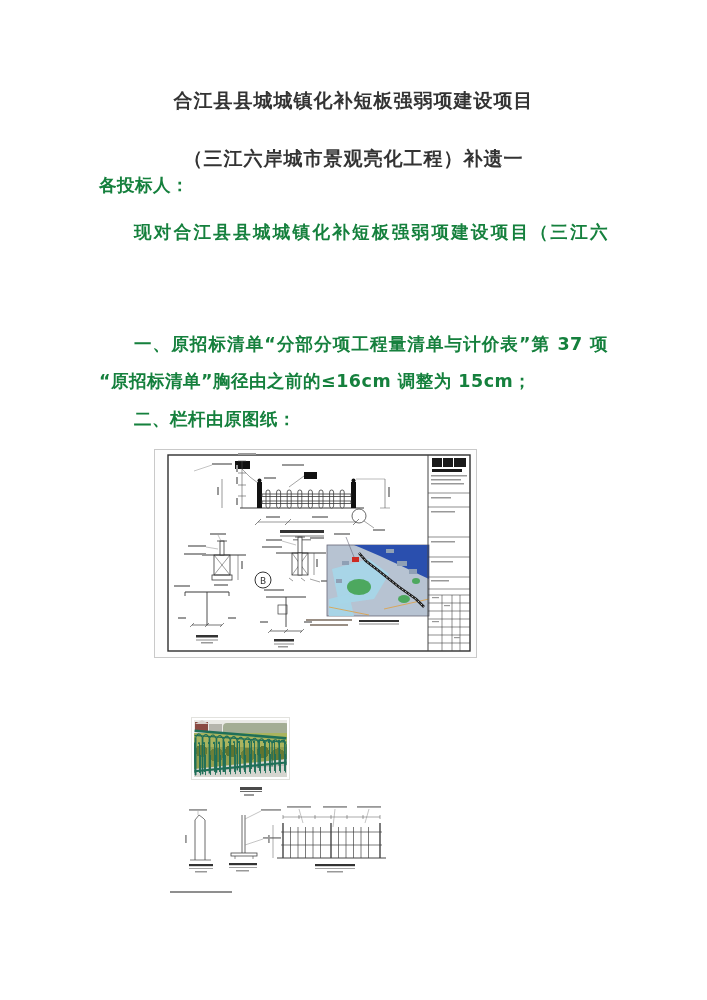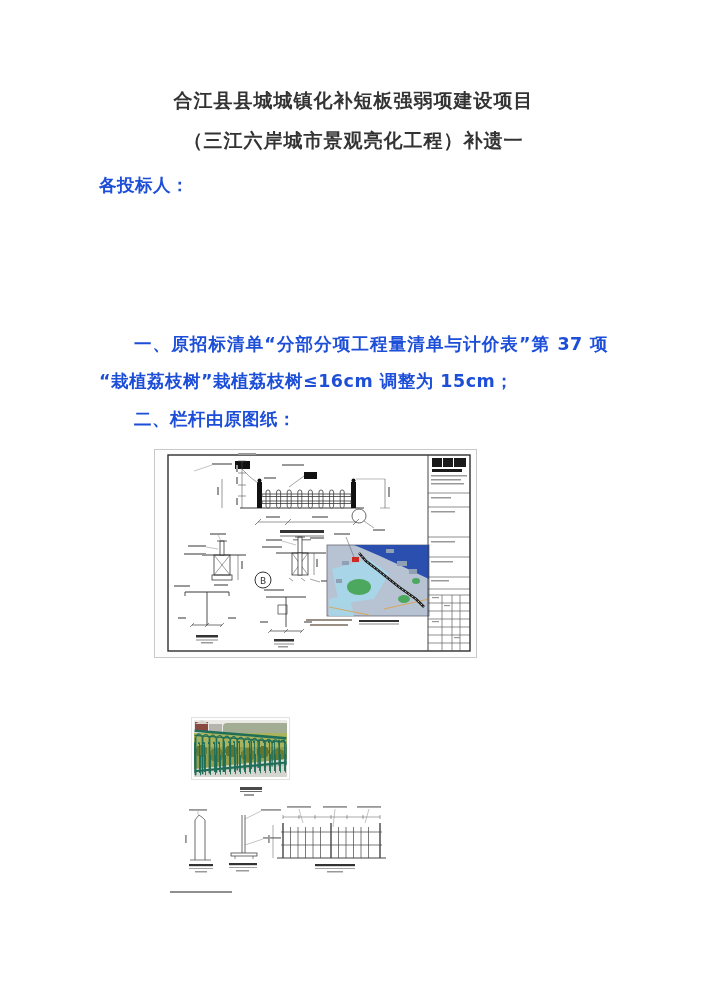--- a/index.html
+++ b/index.html
@@ -1,20 +1,20 @@
 <!DOCTYPE html>
 <html><head>
 <meta charset="utf-8">
 <style>
   html,body{margin:0;padding:0;background:#ffffff;}
   .page{position:relative;width:707px;height:907px;background:#ffffff;overflow:hidden;
         font-family:"DejaVu Sans","Liberation Sans",sans-serif;color:#333;}
   .abs{position:absolute;}
   .title{left:0;width:707px;text-align:center;font-size:19px;font-weight:bold;letter-spacing:1px;color:#333;}
-  .bline{left:99px;width:509px;font-size:17.5px;font-weight:bold;color:#1d4ed8;letter-spacing:.5px;line-height:22px;}
+  .bline{left:99px;width:509px;font-size:17.5px;font-weight:bold;color:#15803d;letter-spacing:.5px;line-height:22px;}
   .stretch{text-align:justify;text-align-last:justify;}
   .indent{padding-left:35px;width:474px;}
   .pagenum{left:0;width:707px;text-align:center;font-family:"DejaVu Serif","Liberation Serif",serif;
            font-size:15px;color:#444;font-weight:normal;}
   
   .fig1{left:154px;top:449px;width:323px;height:209px;}
   
   .photo{left:191px;top:717px;width:99px;height:63px;background:#fff;border:1px solid #e2e2de;box-sizing:border-box;}
   .ph-in{position:absolute;left:2px;top:2px;right:2px;bottom:2px;overflow:hidden;background:#e9e9e5;}
   .ph-sky{position:absolute;left:0;top:0;width:100%;height:14px;background:#e9e9e5;}
@@ -44,27 +44,28 @@
   
   .fig2{left:165px;top:805px;width:240px;height:95px;}
   svg text{font-family:"DejaVu Sans","Liberation Sans",sans-serif;}
 </style>
 </head>
 <body>
 
 <div class="page">
 
   <div class="abs title" style="top:88px">合江县县城城镇化补短板强弱项建设项目</div>
-  <div class="abs title" style="top:128px">（三江六岸城市景观亮化工程）补遗一</div>
+  <div class="abs title" style="top:146px">（三江六岸城市景观亮化工程）补遗一</div>
 
   <div class="abs bline" style="top:174px">各投标人：</div>
 
+  <div class="abs bline stretch indent" style="top:221px">现对合江县县城城镇化补短板强弱项建设项目（三江六</div>
 
   <div class="abs bline stretch indent" style="top:333px">一、原招标清单“分部分项工程量清单与计价表”第 37 项</div>
-  <div class="abs bline" style="top:370px">“栽植荔枝树”栽植荔枝树≤16cm 调整为 15cm；</div>
+  <div class="abs bline" style="top:370px">“原招标清单”胸径由之前的≤16cm 调整为 15cm；</div>
 
   <div class="abs bline indent" style="top:408px">二、栏杆由原图纸：</div>
 
   <div class="abs fig1">
     <svg viewBox="0 0 323 209" width="323" height="209">
       <rect x="0.5" y="0.5" width="322" height="208" fill="#fdfdfd" stroke="#c9c9c9" stroke-width="1"></rect>
       <rect x="14" y="6" width="302" height="196" fill="#ffffff" stroke="#2e2e2e" stroke-width="1.4"></rect>
 
       <g stroke="#3a3a3a" stroke-width="0.8" fill="none">
         <line x1="86" y1="59" x2="210" y2="59" stroke-width="1.1"></line>

